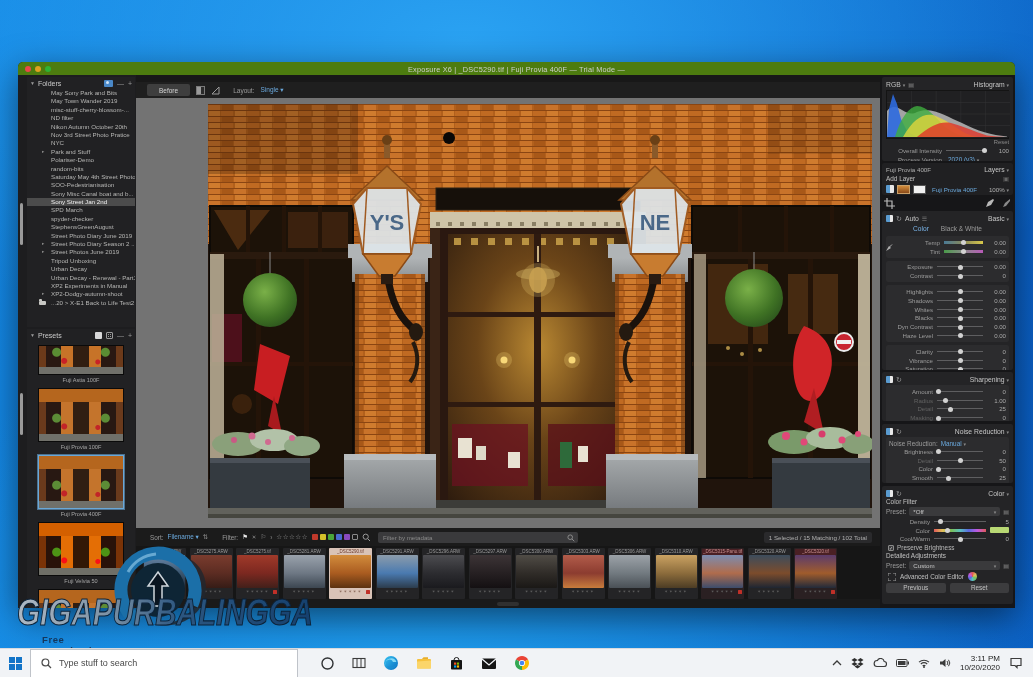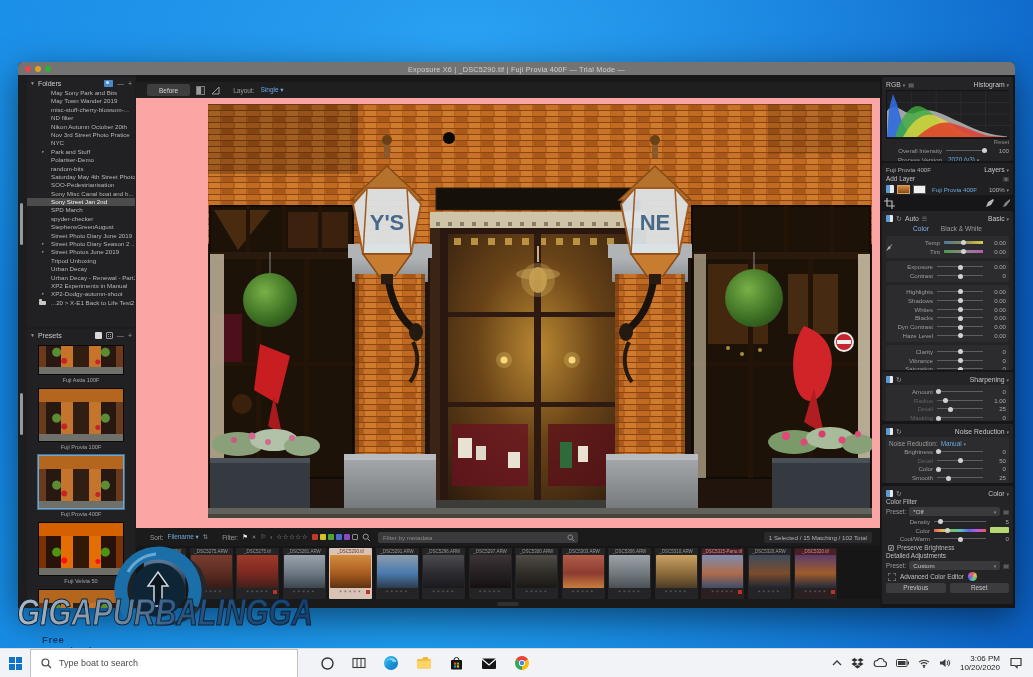--- a/index.html
+++ b/index.html
@@ -3,21 +3,21 @@
 <meta charset="utf-8">
 <style>
 *{margin:0;padding:0;box-sizing:border-box;font-family:"Liberation Sans",sans-serif}
 body{width:1033px;height:677px;overflow:hidden;background:#083a78}
 .desktop{position:relative;width:1033px;height:677px;overflow:hidden;
  background:radial-gradient(120% 90% at 45% 6%,#2aa2f2 0%,rgba(42,162,242,0) 55%),
  radial-gradient(130% 100% at 40% 100%,#1e9beb 0%,rgba(30,155,235,0) 50%),
  linear-gradient(100deg,#1488e4 0%,#0e6fd2 55%,#0a5cc0 100%)}
 
 .window{position:absolute;left:18px;top:62px;width:997px;height:546px;background:#1d1d1f;border-radius:5px 5px 2px 2px;box-shadow:0 10px 34px rgba(0,0,0,.5);z-index:10}
-.titlebar{position:absolute;top:0;left:0;right:0;height:14px;background:#737373;border-radius:5px 5px 0 0;display:flex;align-items:center;justify-content:center}
+.titlebar{position:absolute;top:0;left:0;right:0;height:14px;background:#4d7c0f;border-radius:5px 5px 0 0;display:flex;align-items:center;justify-content:center}
 .lights{position:absolute;left:7px;top:3.5px;display:flex;gap:4px}
 .light{width:6px;height:6px;border-radius:50%}
 .title{font-size:7.3px;color:#cfcfcb;letter-spacing:.2px}
 
 .sidebar{position:absolute;left:0;top:13px;width:118px;bottom:0;background:#1d1d1f;overflow:hidden}
 .vscroll{position:absolute;left:2px;width:3px;border-radius:2px;background:#9a9a9a;z-index:3}
 .panel-h{display:flex;align-items:center;font-size:7px;color:#cacaca;height:12px;gap:3px;padding:0 3px}
 .caret{color:#9a9a9a;font-size:5px}
 .ph-ico{margin-left:auto;display:flex;align-items:center;gap:4px;color:#9a9a9a;font-size:7px}
 .img-ico{width:9px;height:7px;background:#4a88c8;border-radius:1px;position:relative}
@@ -50,21 +50,21 @@
 .pitem.sel .pthumb{border:1px solid #6aa8d8;box-shadow:0 0 0 1px rgba(106,168,216,.6)}
 .plabel{font-size:5.6px;color:#a6a6a6;text-align:center;margin-top:2px;height:7px}
 .pt-top .pthumb{height:30px}.pt-top .mini-store{margin-top:-24px;height:54px}
 .pt-bot .pthumb{height:34px}
 
 .center{position:absolute;left:118px;top:13px;width:744px;bottom:0;background:#181818}
 .vtoolbar{position:absolute;top:7px;left:0;right:0;height:16px;background:#1f1f1f;display:flex;align-items:center;gap:6px;padding-left:11px;font-size:6.5px;color:#9a9a9a}
 .btn-before{background:#3e3e3e;color:#d6d6d6;padding:2.5px 12px;border-radius:2px}
 .vt-ico1{width:9px;height:9px;border:1px solid #7a7a7a;background:linear-gradient(90deg,#9a9a9a 50%,#2a2a2a 50%)}
 .lay-val{color:#6aa8dc}
-.viewer{position:absolute;top:23px;left:0;right:0;height:430px;background:#fca5a5}
+.viewer{position:absolute;top:23px;left:0;right:0;height:430px;background:#737373}
 .mainimg{position:absolute;left:72px;top:6px}
 .striptb{position:absolute;top:453px;left:0;right:0;height:18px;background:#1b1b1b;display:flex;align-items:center;gap:4px;padding:0 8px 0 14px;font-size:6.4px;color:#9a9a9a;white-space:nowrap}
 .blue{color:#6aa8dc}
 .chip{width:6px;height:6px;border-radius:1px;display:inline-block}
 .stars5{color:#8e8e8e;font-size:6.5px;letter-spacing:.5px}
 .searchbox{position:relative;width:200px;height:11px;background:#3a3a3c;border-radius:2px;margin-left:3px}
 .searchbox input{position:absolute;inset:0;background:none;border:none;outline:none;color:#c8c8c8;font-size:6.2px;padding:0 14px 0 5px;font-family:"Liberation Sans",sans-serif}
 .searchbox input::placeholder{color:#8a8a8a}
 .sb-mag{position:absolute;right:3px;top:2px}
 .stripstatus{margin-left:auto;color:#b0b0b0;background:#2a2a2c;border-radius:2px;padding:2px 5px;font-size:6.2px}
@@ -953,21 +953,21 @@
           <i></i>
           <i></i>
           <i></i>
         </span>
     </div>
     <div class="tb-search">
       <svg width="11" height="11">
           <circle cx="4.4" cy="4.4" r="3.4" fill="none" stroke="#4a4a4a" stroke-width="1.2"></circle>
           <line x1="7" y1="7" x2="10" y2="10" stroke="#4a4a4a" stroke-width="1.2"></line>
         </svg>
-      <span>Type boat to search</span>
+      <span>Type stuff to search</span>
     </div>
     <div class="tb-icons">
       <svg width="15" height="15">
           <circle cx="7.5" cy="7.5" r="5.5" fill="none" stroke="#303234" stroke-width="1.4"></circle>
         </svg>
       <svg width="14" height="14">
           <rect x="1" y="2.5" width="12" height="9" fill="none" stroke="#3b3b3b" stroke-width="1.1"></rect>
           <line x1="5" y1="2.5" x2="5" y2="11.5" stroke="#3b3b3b"></line>
           <line x1="9" y1="2.5" x2="9" y2="11.5" stroke="#3b3b3b"></line>
         </svg>
@@ -1024,21 +1024,21 @@
         </svg>
       <svg width="12" height="9">
           <path d="M1,3.2 a7.5,7.5 0 0 1 10,0 M2.8,5 a5,5 0 0 1 6.4,0 M4.6,6.8 a2.5,2.5 0 0 1 2.8,0" fill="none" stroke="#3b3b3b" stroke-width="1.1"></path>
           <circle cx="6" cy="8" r="1" fill="#3b3b3b"></circle>
         </svg>
       <svg width="12" height="10">
           <polygon points="1,3.5 3.5,3.5 6.5,1 6.5,9 3.5,6.5 1,6.5" fill="#3b3b3b"></polygon>
           <path d="M8,3 a3,3 0 0 1 0,4 M9.5,1.8 a5,5 0 0 1 0,6.4" fill="none" stroke="#3b3b3b" stroke-width="1"></path>
         </svg>
       <div class="tray-time">
-        <div>3:06 PM</div>
+        <div>3:11 PM</div>
         <div>10/20/2020</div>
       </div>
       <svg width="14" height="12">
           <path d="M2,1.5 L12,1.5 L12,8.5 L8,8.5 L8,10.5 L6,8.5 L2,8.5 Z" fill="none" stroke="#3b3b3b" stroke-width="1.2"></path>
         </svg>
     </div>
   </div>
 </div>
 
 </body></html>

